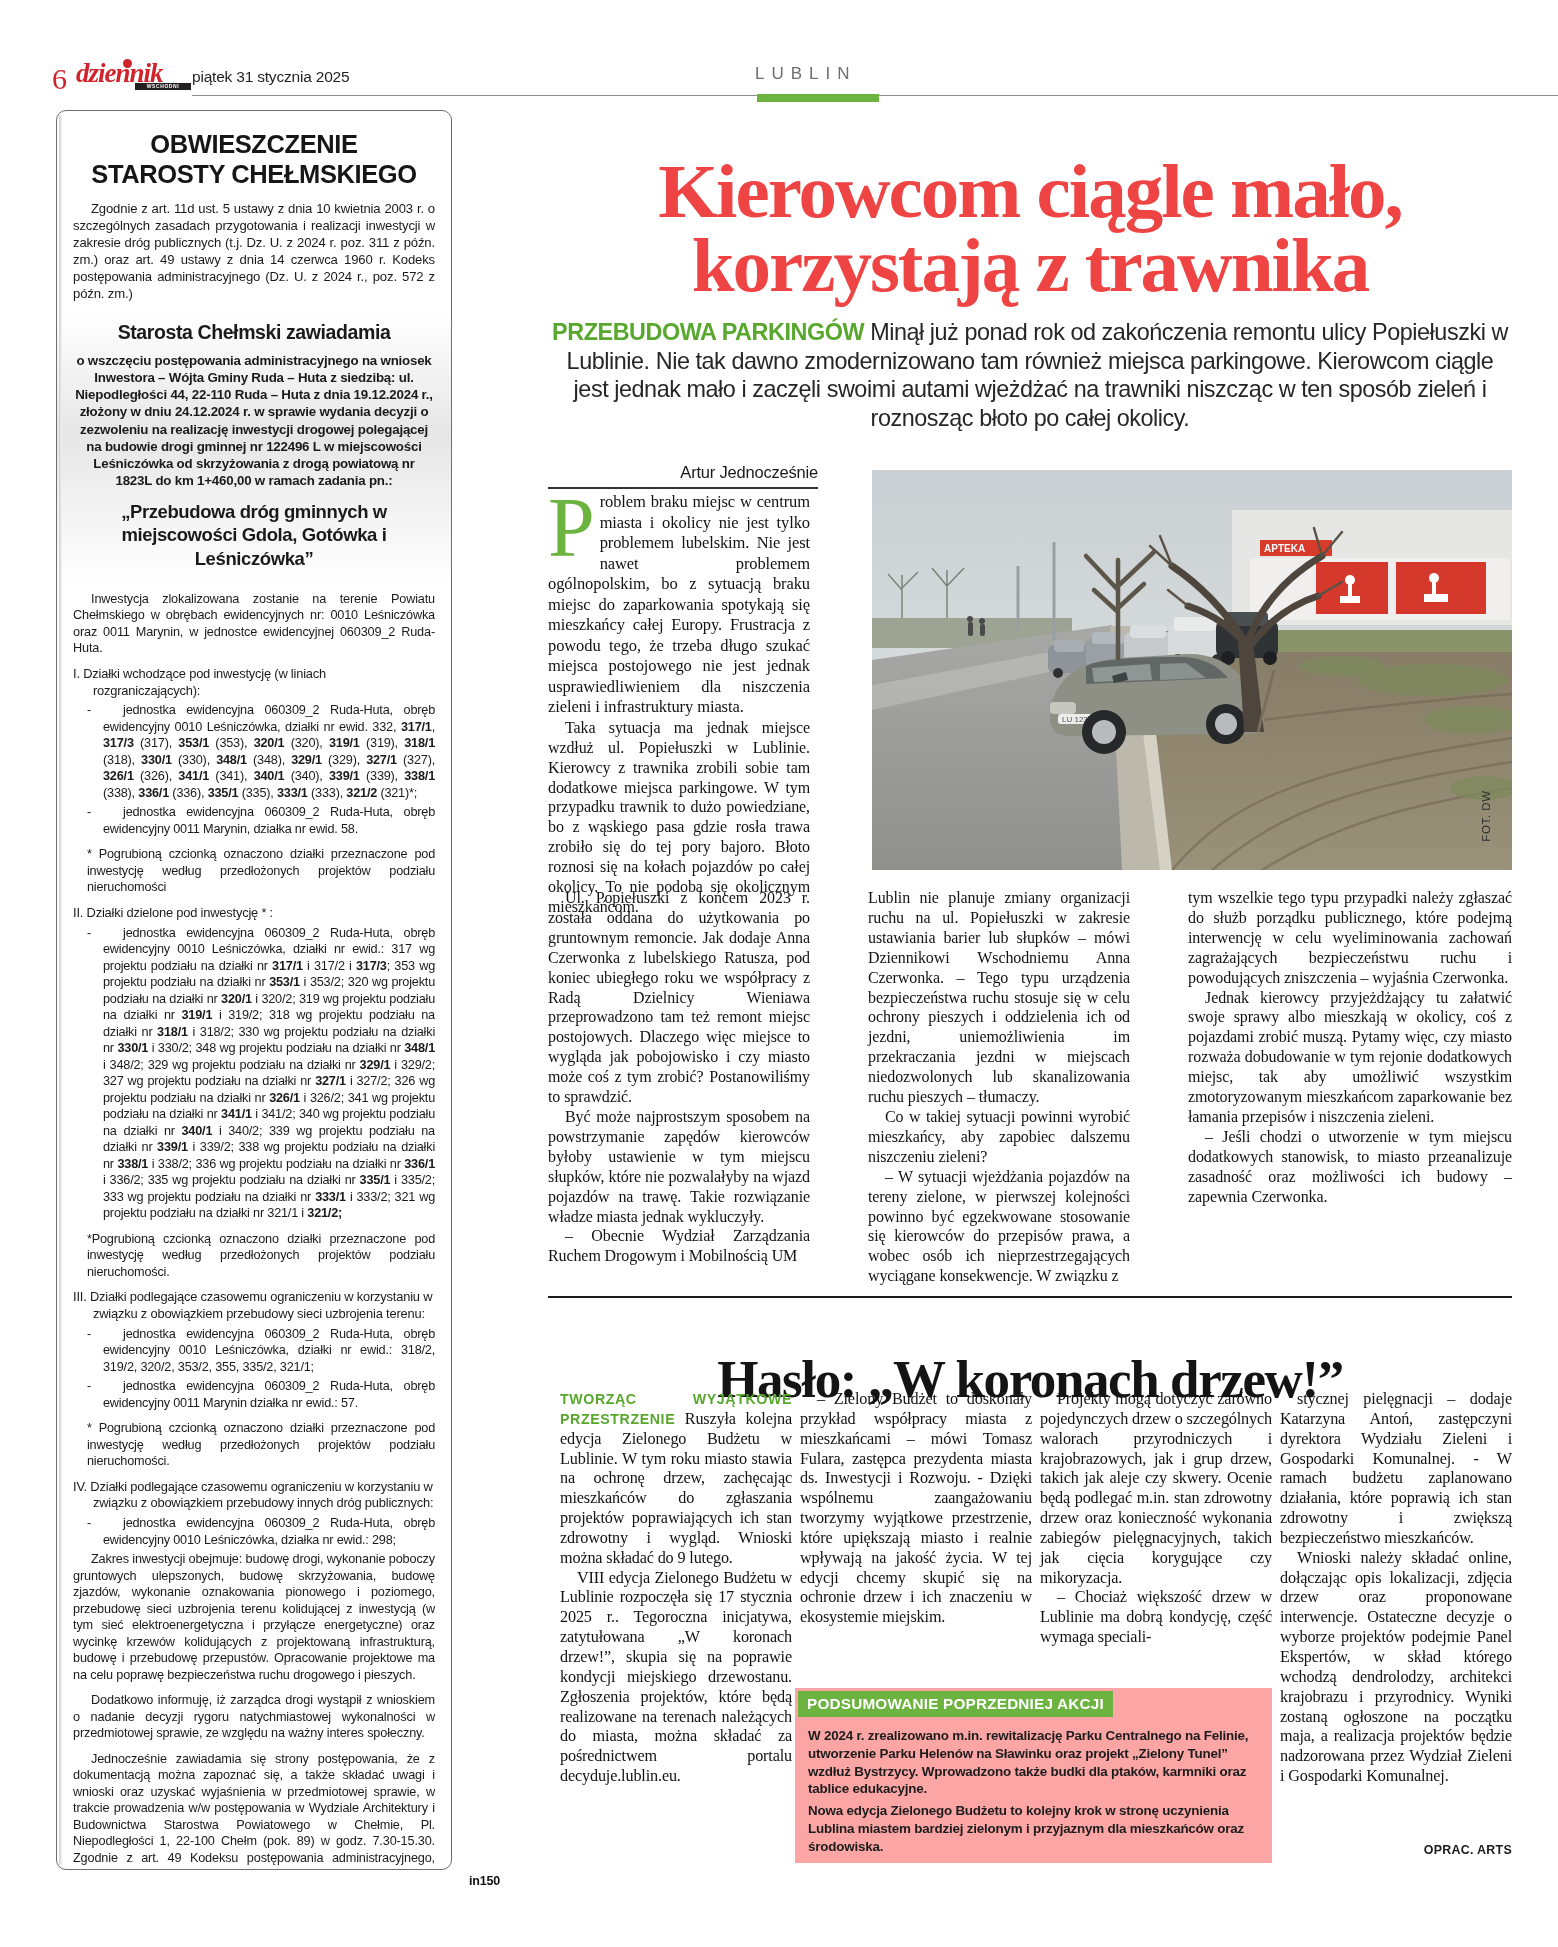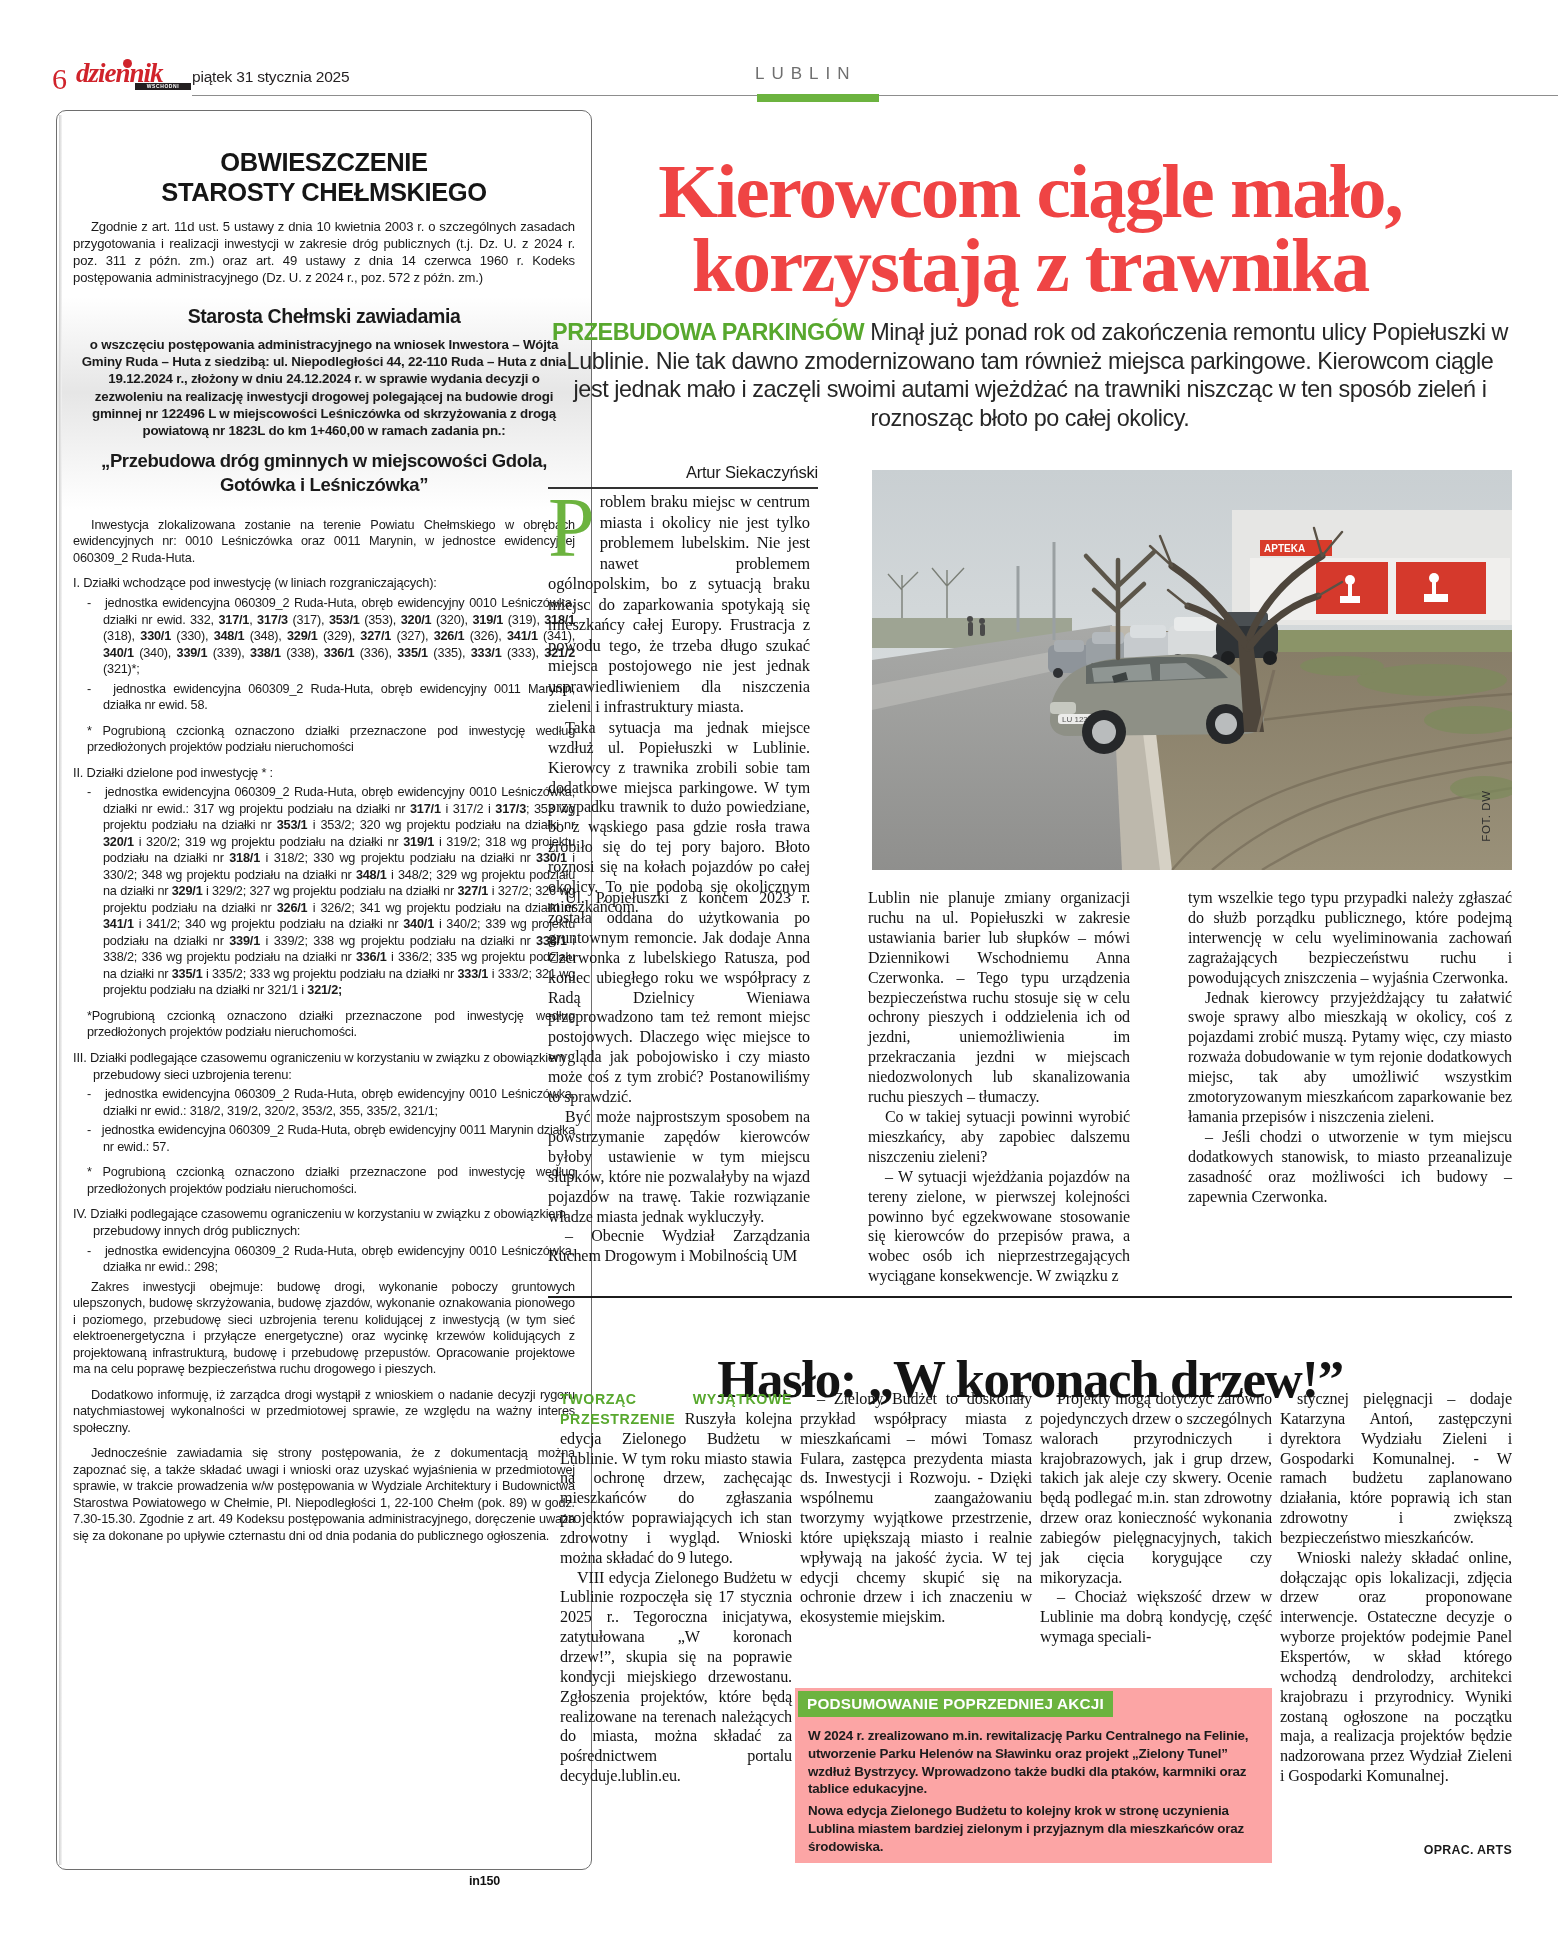--- a/index.html
+++ b/index.html
@@ -57,24 +57,24 @@
     font-size:17px; letter-spacing:7px; color:#6f6f6f;
     font-weight:300;
   }
   .section-underline {
     position:absolute; left:705px; top:32px; width:122px; height:8px;
     background:#6cb33f;
   }
 
   
   .advert {
-    position:absolute; left:56px; top:110px; width:536px; height:1760px;
+    position:absolute; left:56px; top:110px; width:396px; height:1760px;
     border:1.6px solid #6e6e6e; border-radius:10px;
     background:#ffffff;
-    padding:32px 16px 10px 16px;
+    padding:14px 16px 10px 16px;
     overflow:hidden;
   }
   .advert::before{
     content:""; position:absolute; left:2px; top:4px; bottom:4px; width:3px;
     background:linear-gradient(to right,#cfcfcf,#f5f5f5);
   }
   .ad-title {
     text-align:center; font-weight:bold; font-size:25.5px;
     line-height:1.18; letter-spacing:-.4px; color:#161616;
     margin:4px 0 12px 0;
@@ -299,21 +299,21 @@
   <div class="ad-code-outer">in150</div>
 
   <h1 class="headline">Kierowcom ciągle mało, korzystają z trawnika</h1>
 
   <div class="deck">
     <span class="kicker">PRZEBUDOWA PARKINGÓW</span>
     <span>Minął już ponad rok od zakończenia remontu ulicy Popiełuszki w Lublinie. Nie tak dawno zmodernizowano tam również miejsca parkingowe. Kierowcom ciągle jest jednak mało i zaczęli swoimi autami wjeżdżać na trawniki niszcząc w ten sposób zieleń i roznosząc błoto po całej okolicy.</span>
   </div>
 
   <div class="byline-wrap">
-    <div class="byline">Artur Siekaczyński</div>
+    <div class="byline">Artur Jednocześnie</div>
     <div class="byline-rule"></div>
   </div>
 
   <div class="col-a1-1">
     <p class="dropcap-para">
       <span class="dropcap">P</span><span>roblem braku miejsc w centrum miasta i okolicy nie jest tylko problemem lubelskim. Nie jest nawet problemem ogólnopolskim, bo z sytuacją braku miejsc do zaparkowania spotykają się mieszkańcy całej Europy. Frustracja z powodu tego, że trzeba długo szukać miejsca postojowego nie jest jednak usprawiedliwieniem dla niszczenia zieleni i infrastruktury miasta.</span>
     </p>
     <p class="serif-p">Taka sytuacja ma jednak miejsce wzdłuż ul. Popiełuszki w Lublinie. Kierowcy z trawnika zrobili sobie tam dodatkowe miejsca parkingowe. W tym przypadku trawnik to dużo powiedziane, bo z wąskiego pasa gdzie rosła trawa zrobiło się do tej pory bajoro. Błoto roznosi się na kołach pojazdów po całej okolicy. To nie podoba się okolicznym mieszkańcom.</p>
   </div>
 

